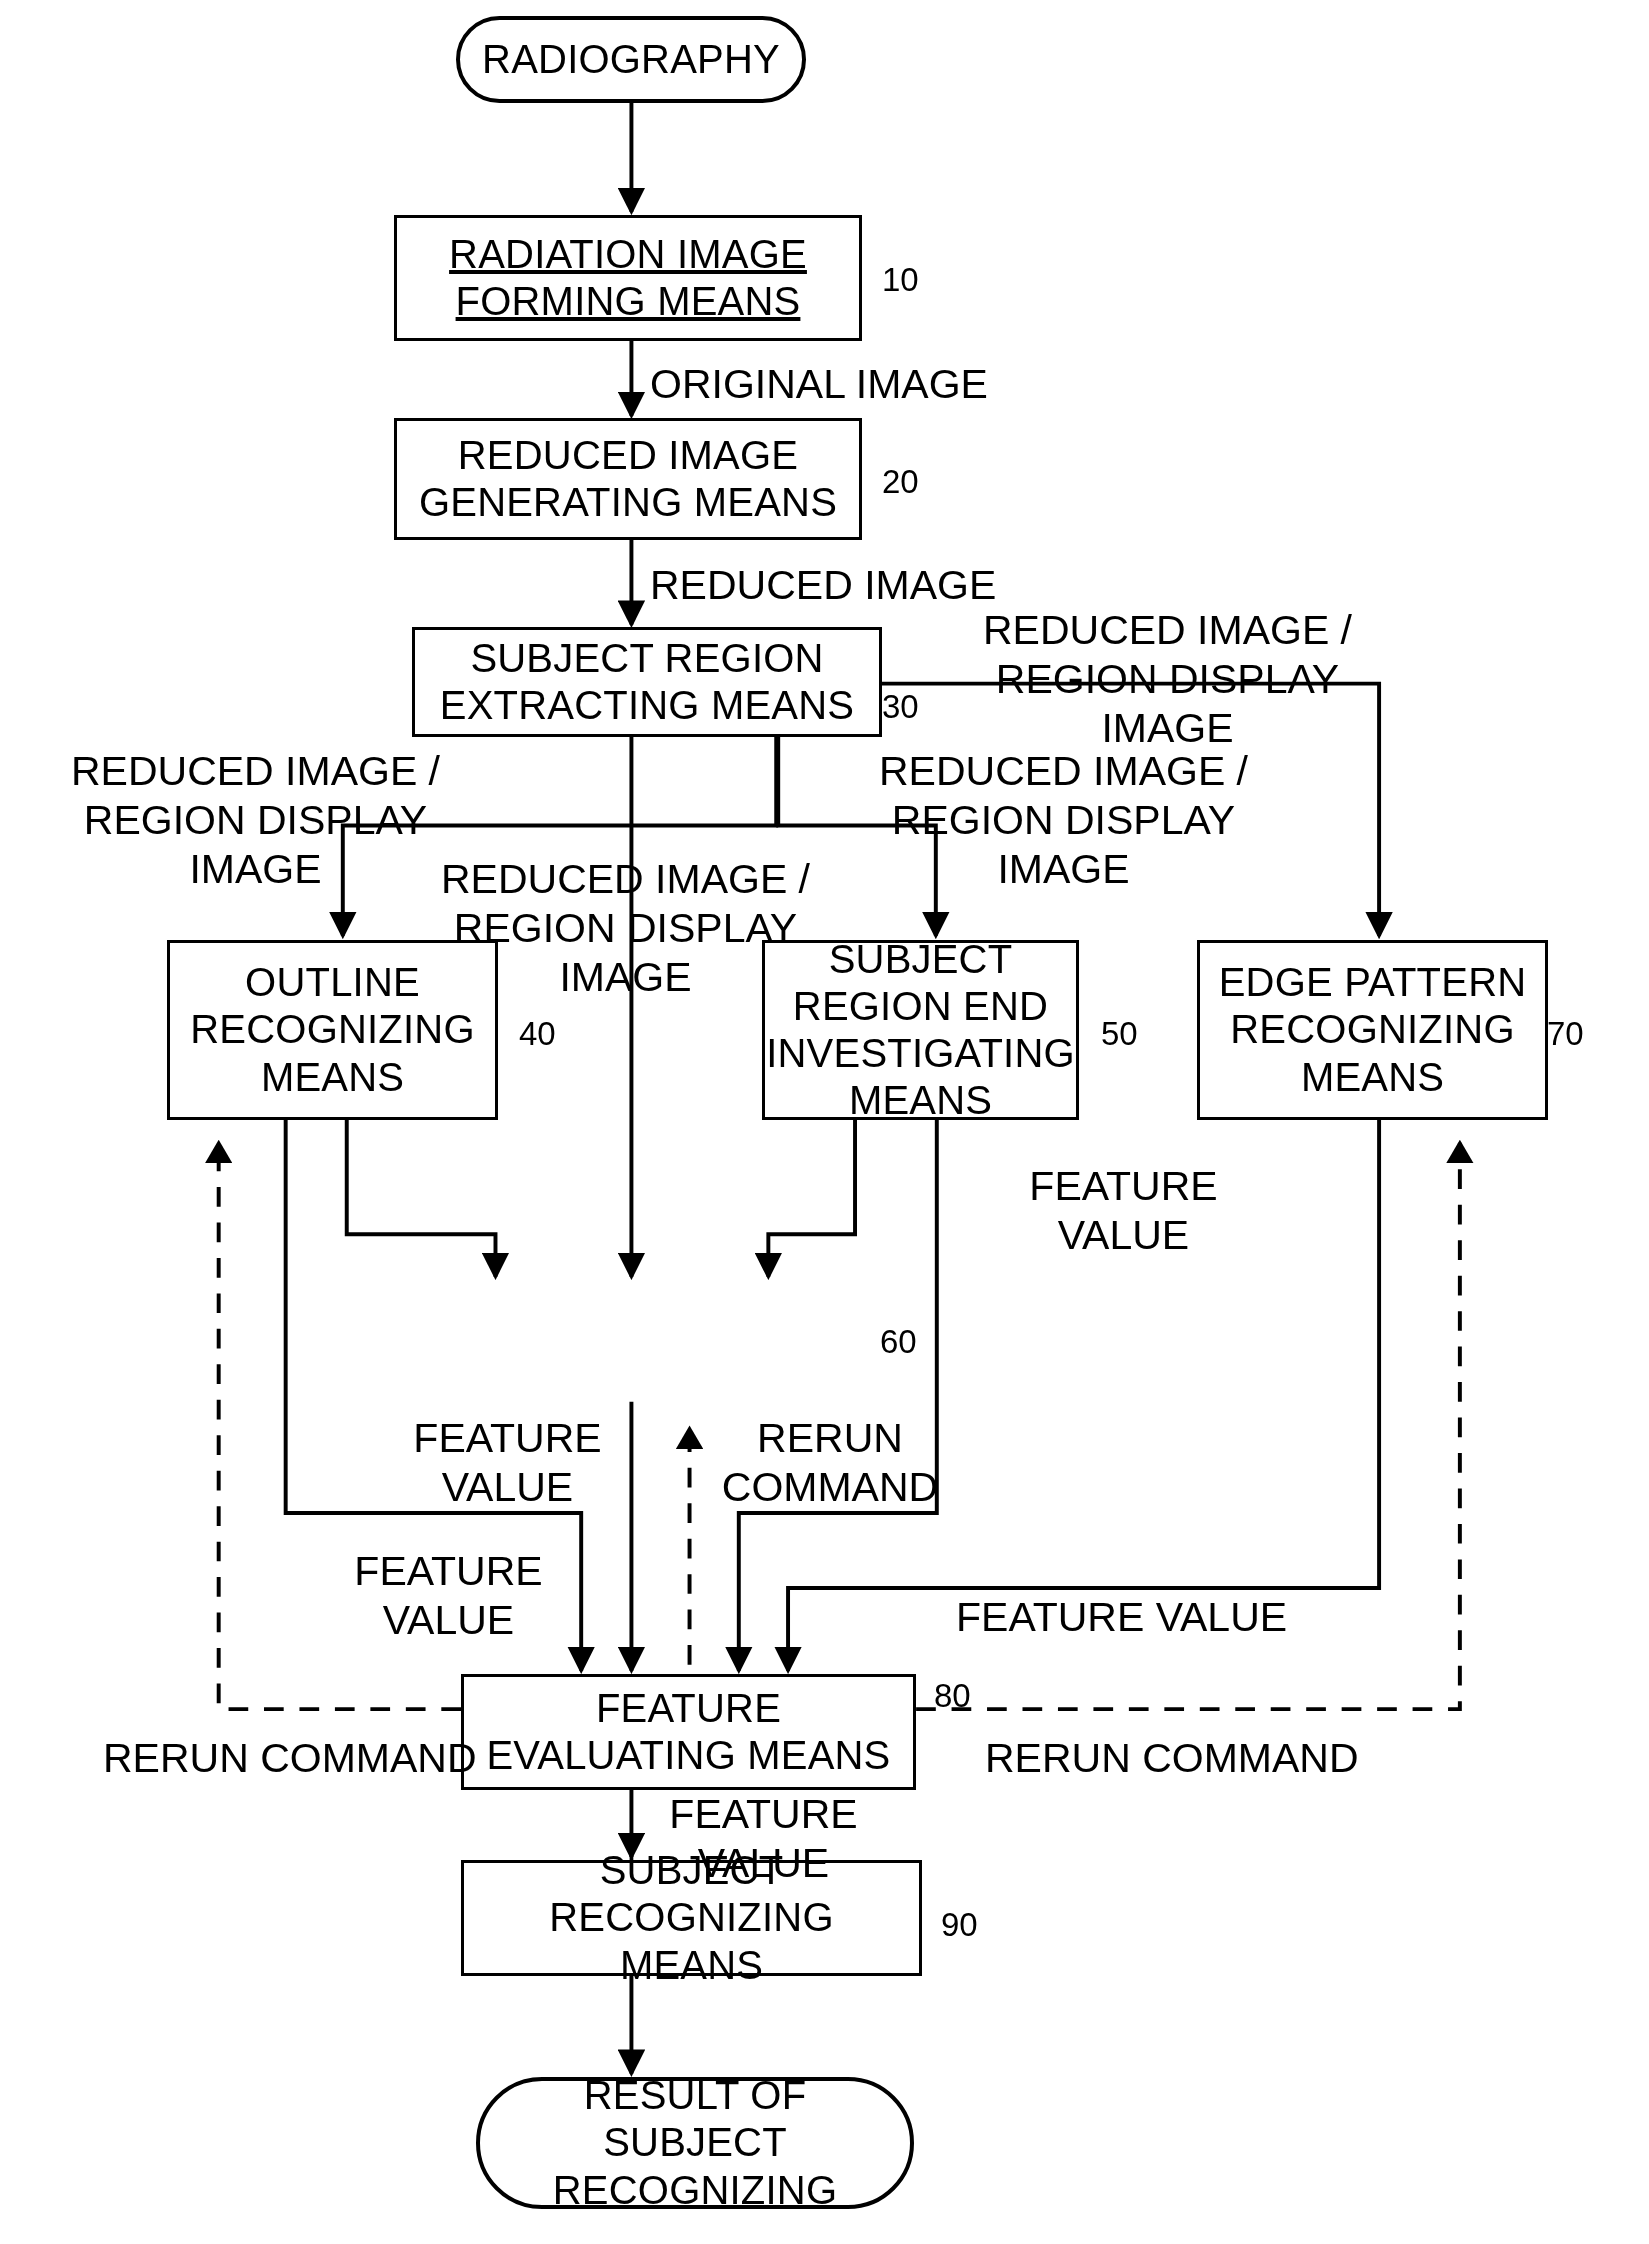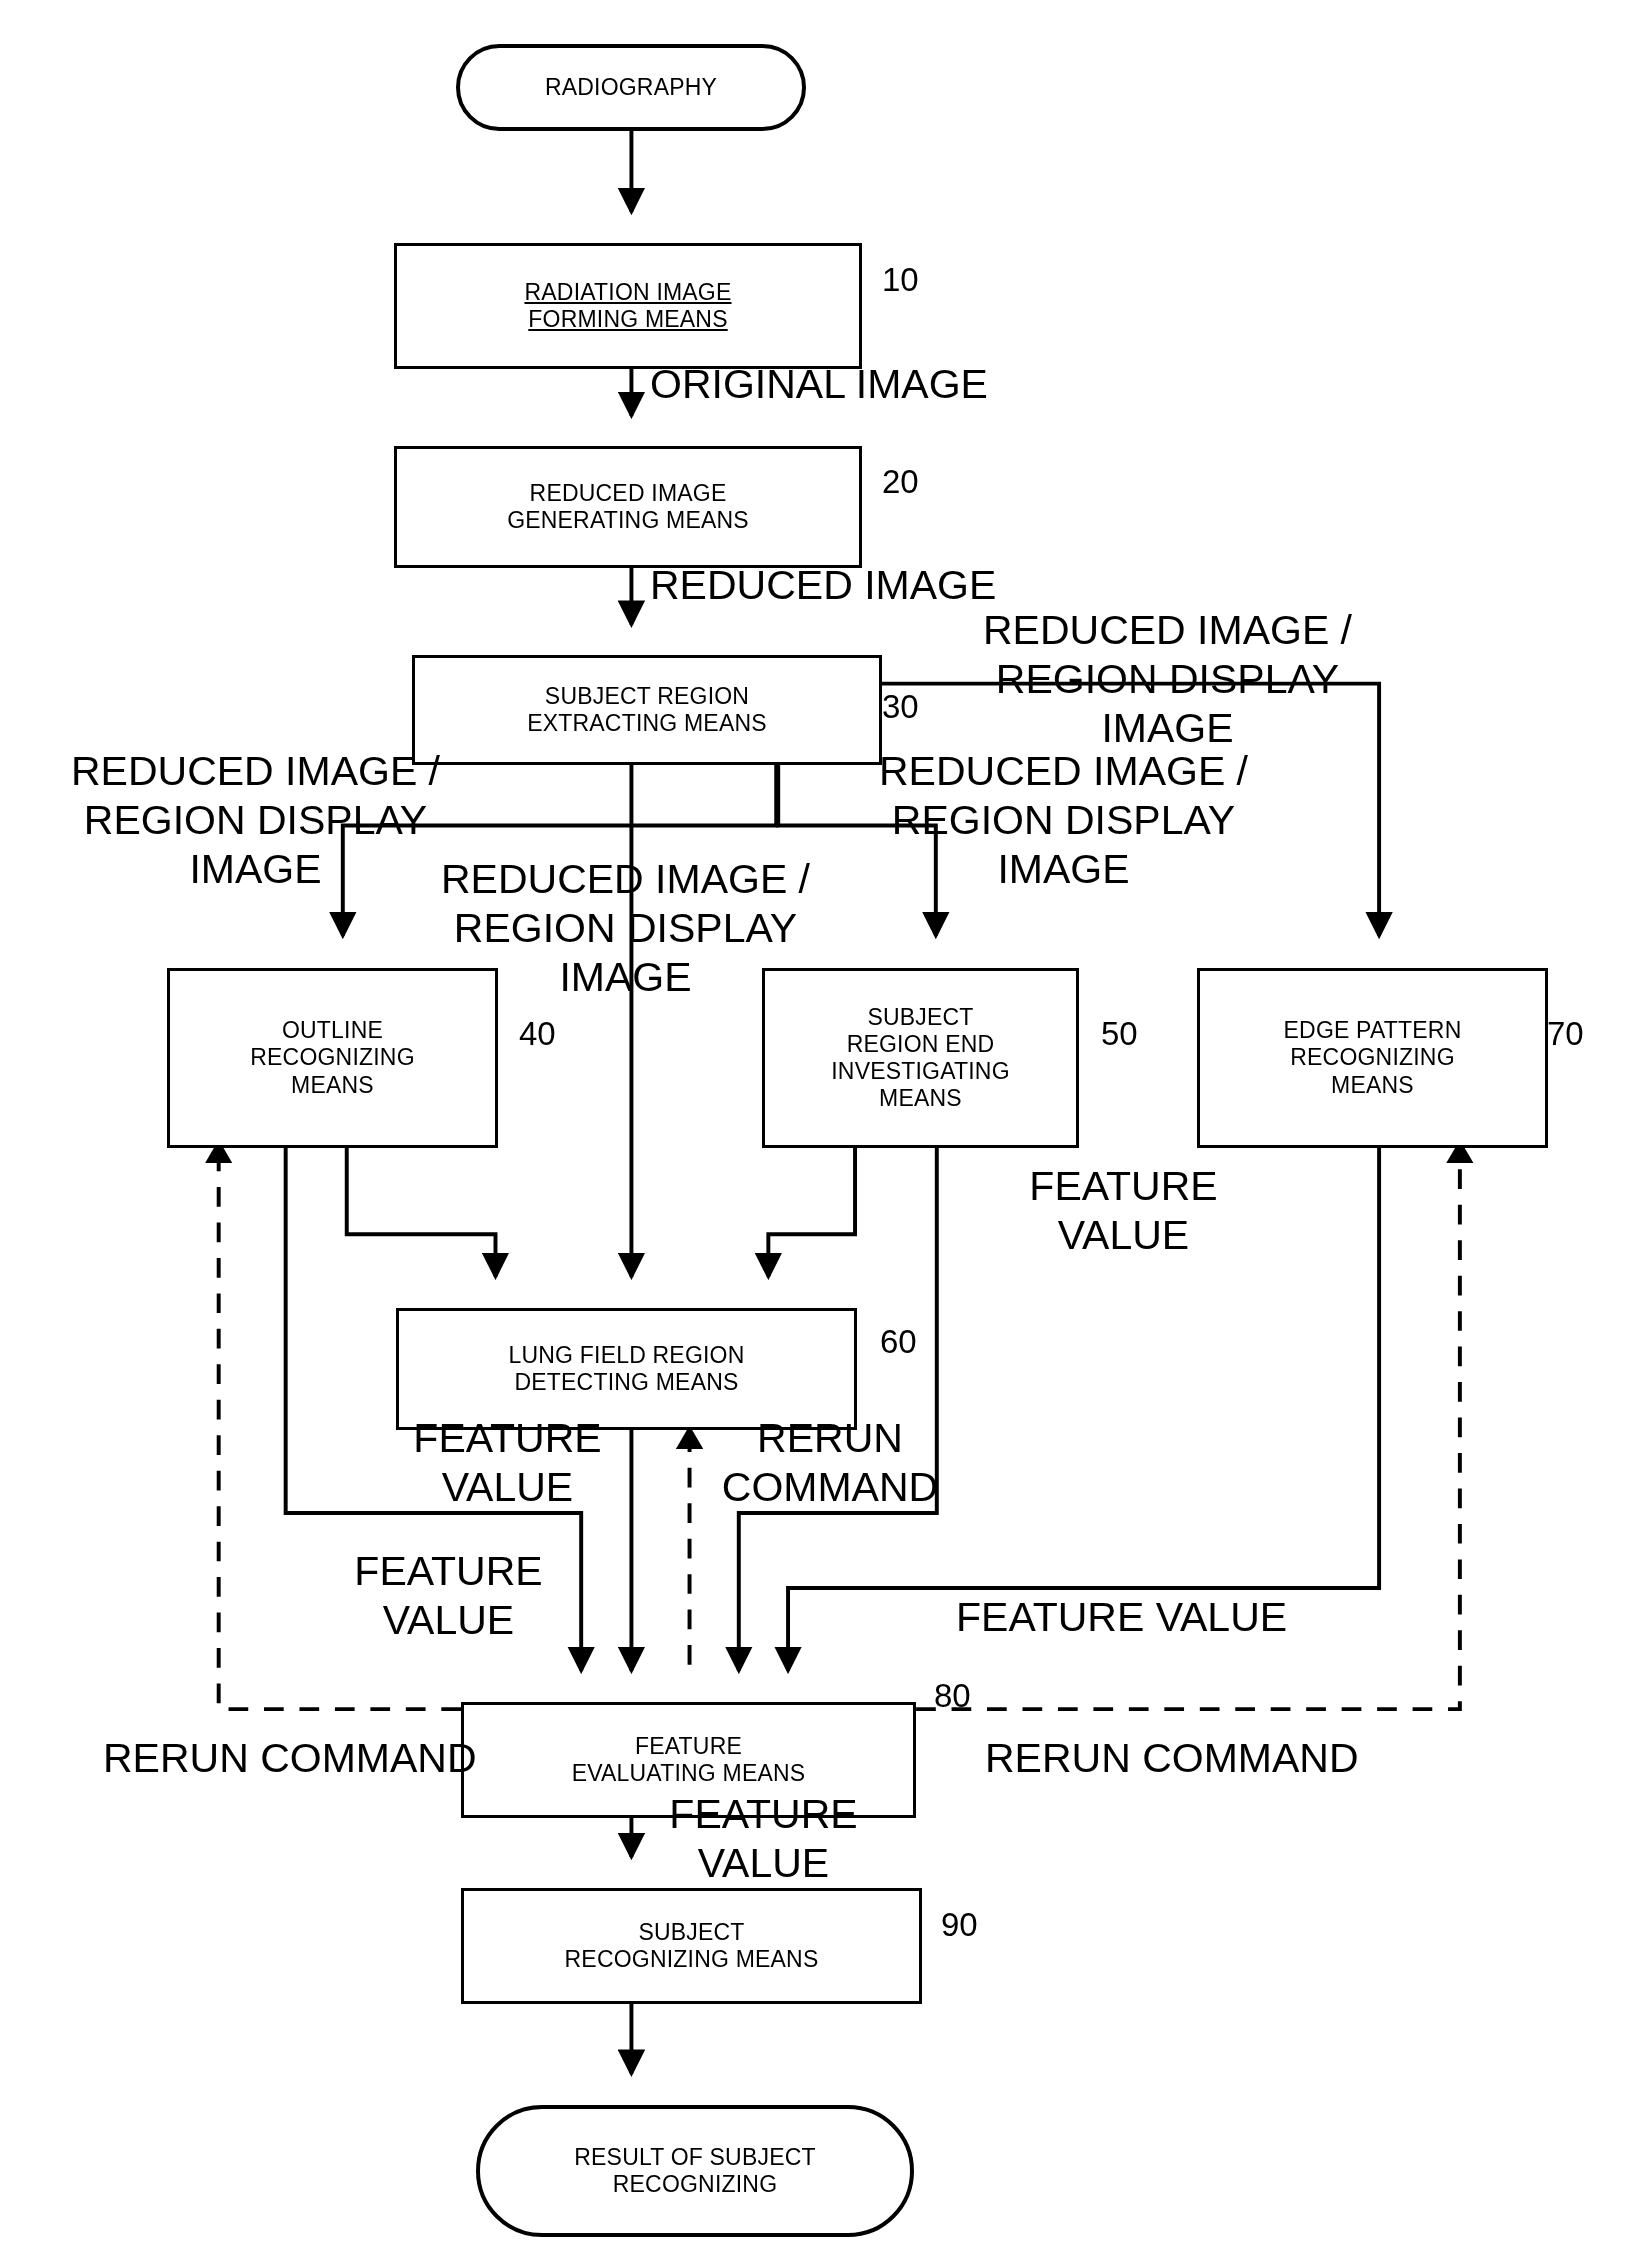--- a/index.html
+++ b/index.html
@@ -26,24 +26,23 @@
   .node {
     position: absolute;
     box-sizing: border-box;
     border: 3.9px solid #000;
     background: #fff;
     display: flex;
     align-items: center;
     justify-content: center;
     text-align: center;
     line-height: 1.18;
-    font-size: 23px;
+    font-size: 40px;
     letter-spacing: 0.2px;
     z-index: 3;
-    margin-top: 28px;
   }
   .node.terminal {
     border-radius: 984px;
     border-width: 4.9px;
   }
   .node .label {
     white-space: pre-line;
     display: block;
     padding: 0 9.9px;
   }
@@ -159,24 +158,20 @@
   </div>
   <div class="ref" style="left:1101px; top:1017px;">50</div>
 
   <div class="node" style="left:1197px; top:940px; width:351px; height:180px;">
     <span class="label">EDGE PATTERN
 RECOGNIZING
 MEANS</span>
   </div>
   <div class="ref" style="left:1547px; top:1017px;">70</div>
 
-  <div class="node" style="left:396px; top:1280px; width:461px; height:122px;">
-    <span class="label">LUNG FIELD REGION
-DETECTING MEANS</span>
-  </div>
   <div class="ref" style="left:880px; top:1325px;">60</div>
 
   <div class="node" style="left:461px; top:1674px; width:455px; height:116px;">
     <span class="label">FEATURE
 EVALUATING MEANS</span>
   </div>
   <div class="ref" style="left:934px; top:1679px;">80</div>
 
   <div class="node" style="left:461px; top:1860px; width:461px; height:116px;">
     <span class="label">SUBJECT

